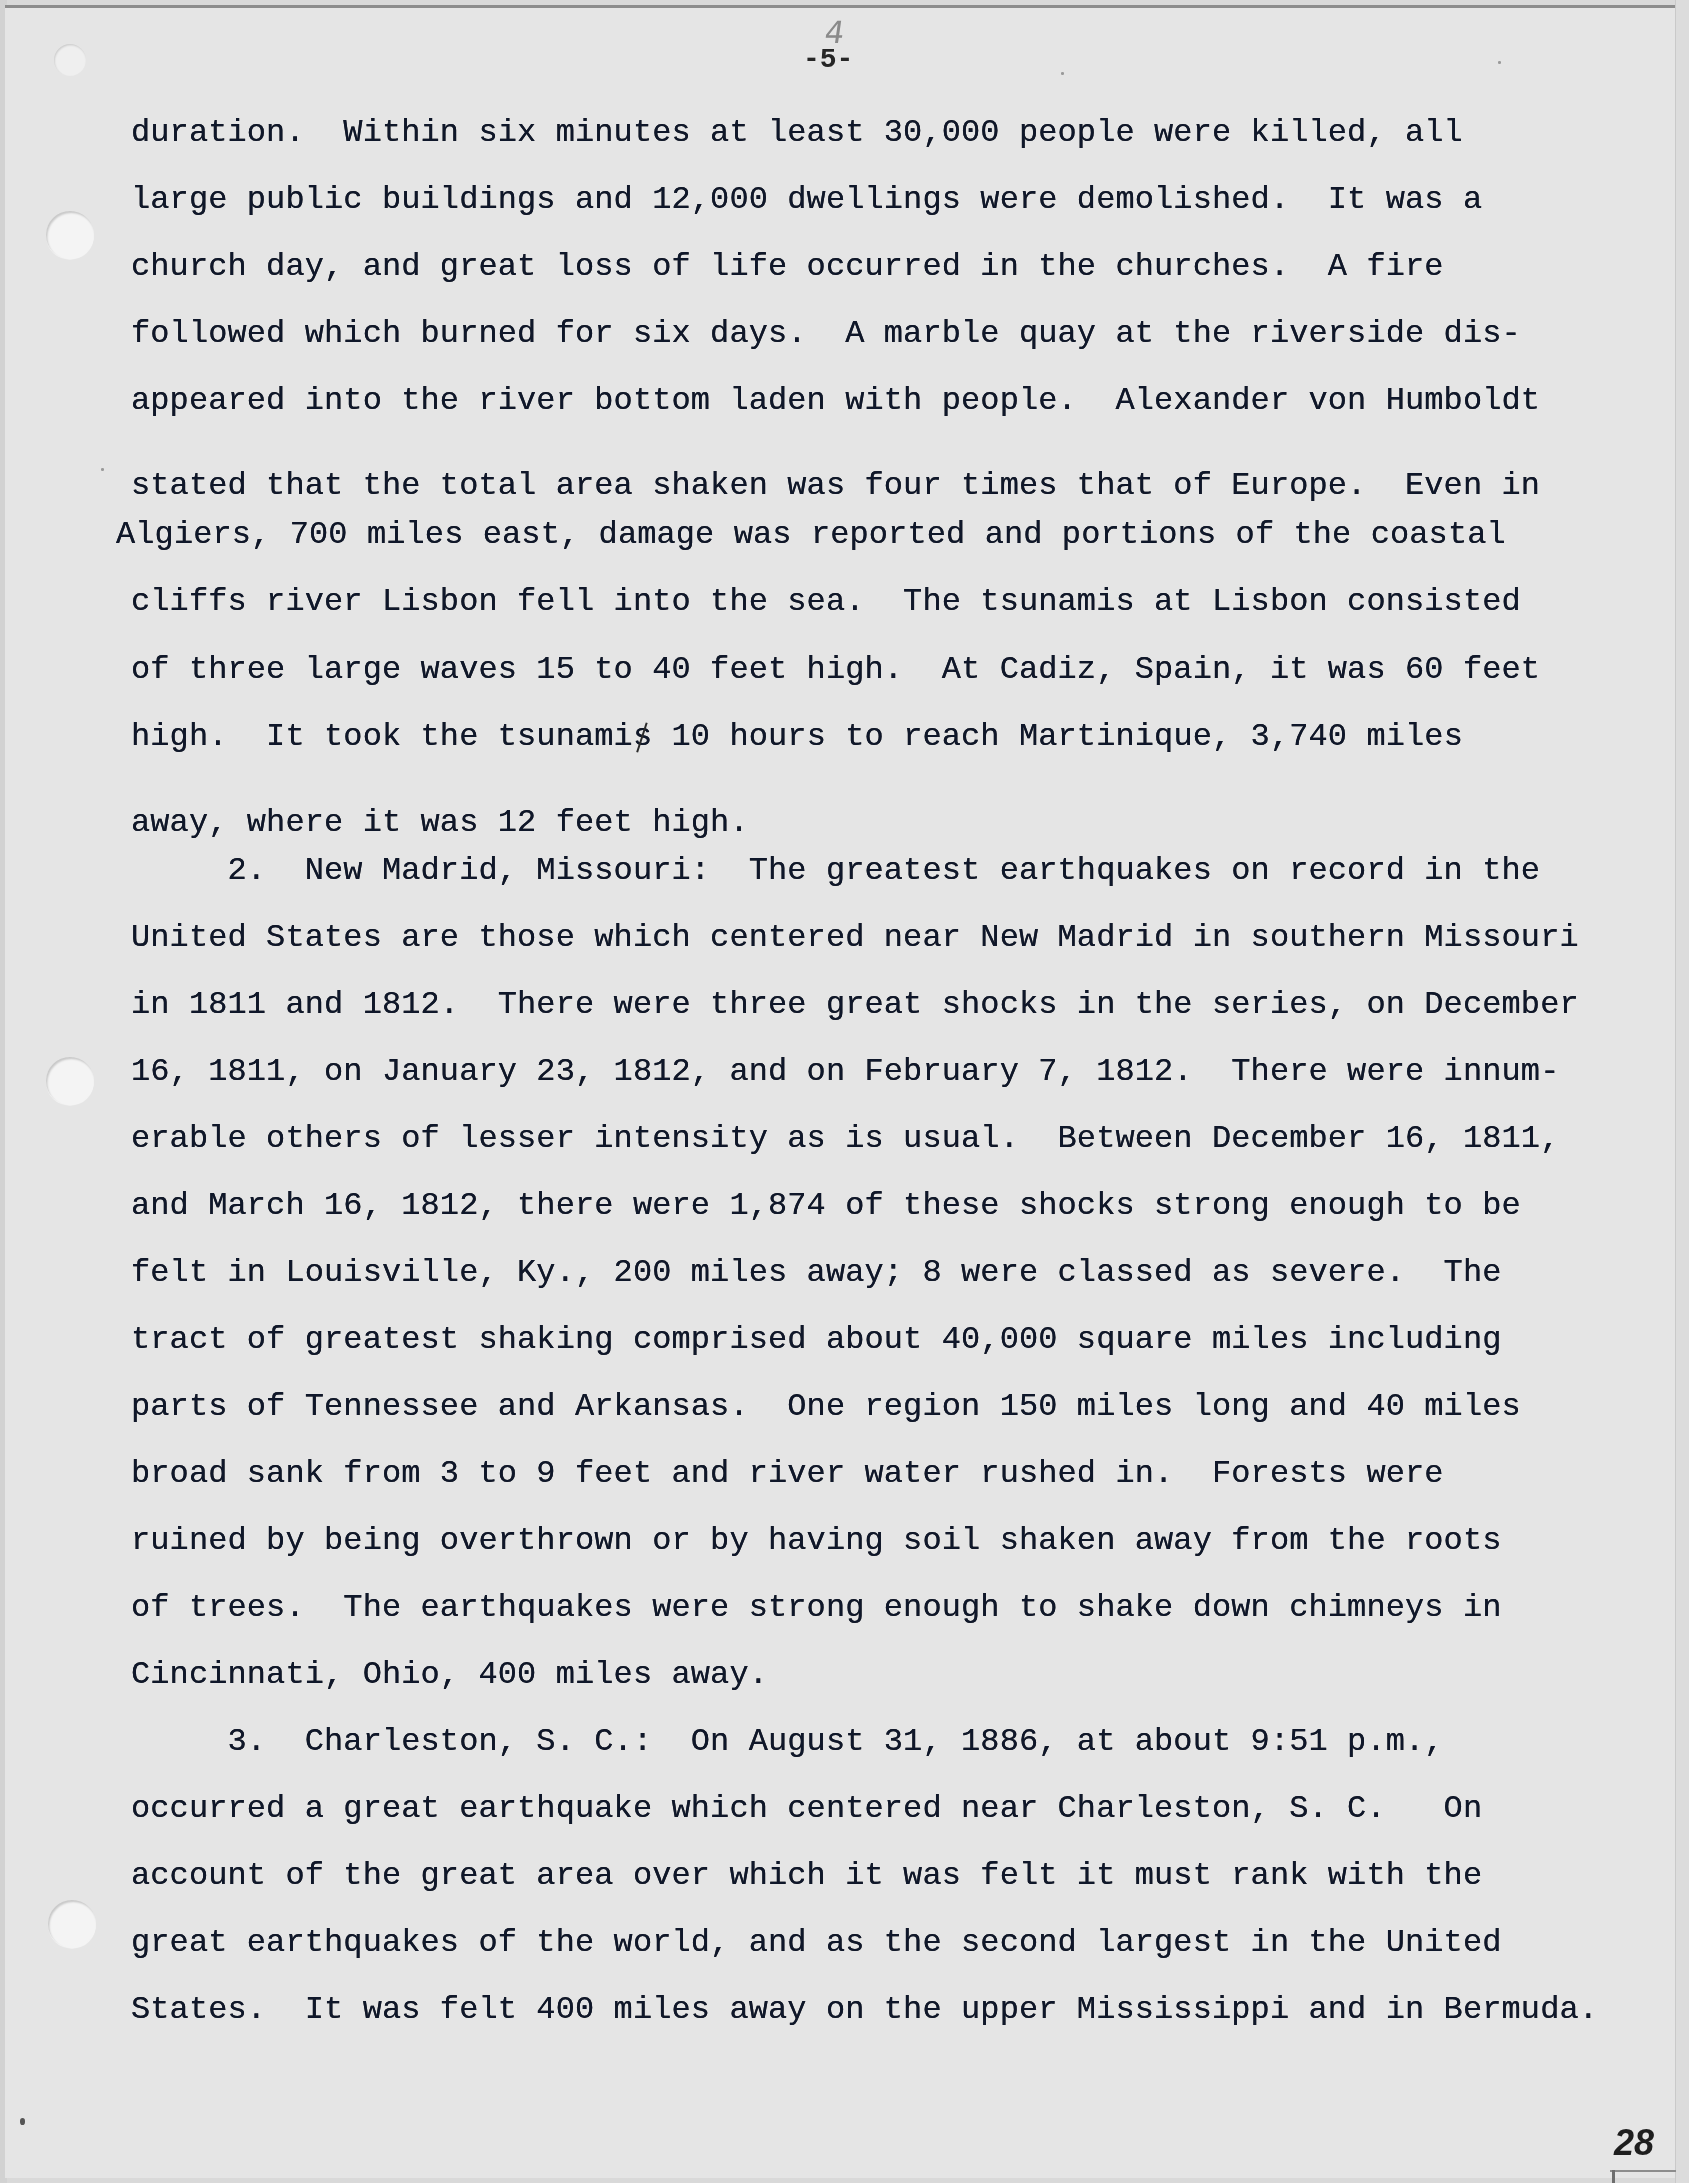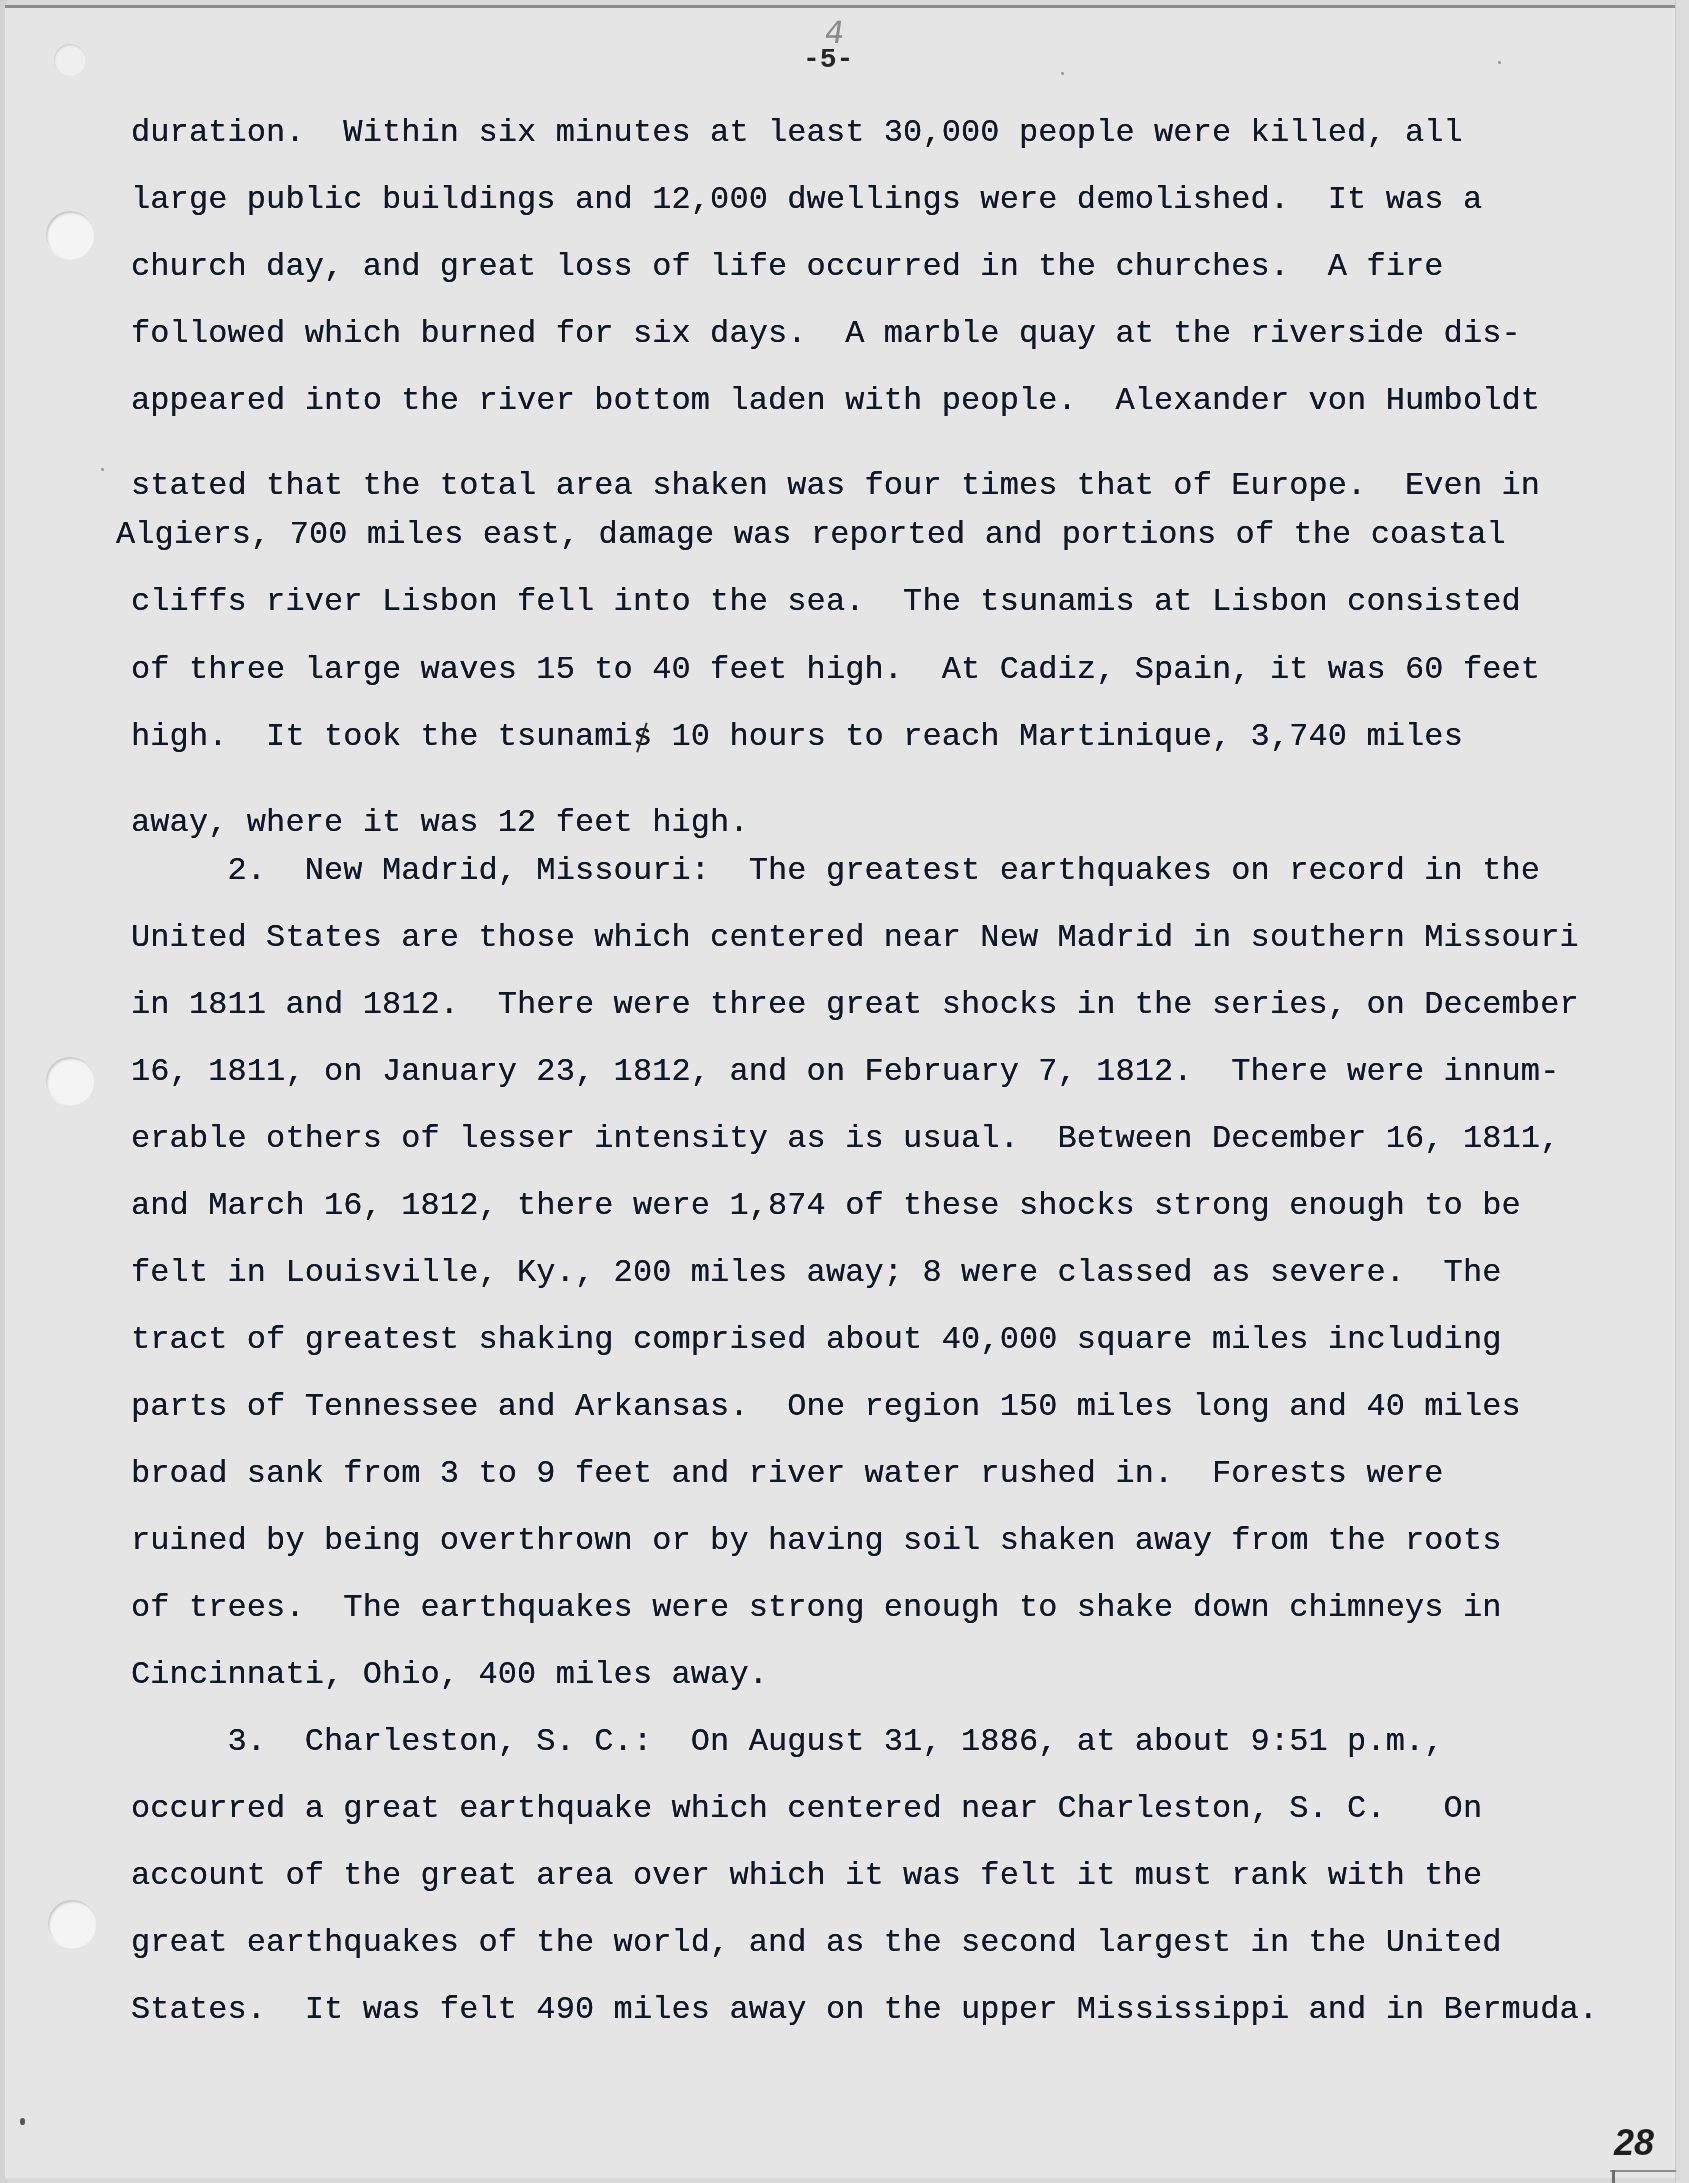--- a/index.html
+++ b/index.html
@@ -173,21 +173,21 @@
       <div class="typed" style="left: 131px; top: 1458px;">broad sank from 3 to 9 feet and river water rushed in.  Forests were</div>
       <div class="typed" style="left: 131px; top: 1525px; text-align: center;">ruined by being overthrown or by having soil shaken away from the roots</div>
       <div class="typed" style="left: 131px; top: 1592px;">of trees.  The earthquakes were strong enough to shake down chimneys in</div>
       <div class="typed" style="left: 131px; top: 1659px;">Cincinnati, Ohio, 400 miles away.</div>
     </div>
     <div>
       <div class="typed" style="left: 131px; top: 1726px;">     3.  Charleston, S. C.:  On August 31, 1886, at about 9:51 p.m.,</div>
       <div class="typed" style="left: 131px; top: 1793px;">occurred a great earthquake which centered near Charleston, S. C.   On</div>
       <div class="typed" style="left: 131px; top: 1860px;">account of the great area over which it was felt it must rank with the</div>
       <div class="typed" style="left: 131px; top: 1927px;">great earthquakes of the world, and as the second largest in the United</div>
-      <div class="typed" style="left: 131px; top: 1994px;">States.  It was felt 490 miles away on the upper Mississippi and in Bermuda.</div>
+      <div class="typed" style="left: 131px; top: 1994px;">States.  It was felt 400 miles away on the upper Mississippi and in Bermuda.</div>
     </div>
   </div>
 
 <div class="hand-bottom">28</div>
 <div class="bottom-mark"></div>
 <div class="bottom-mark-v"></div>
 
 <div class="speck" style="left:1061px;top:72px;"></div>
 <div class="speck" style="left:1498px;top:61px;"></div>
 <div class="speck" style="left:101px;top:468px;"></div>

